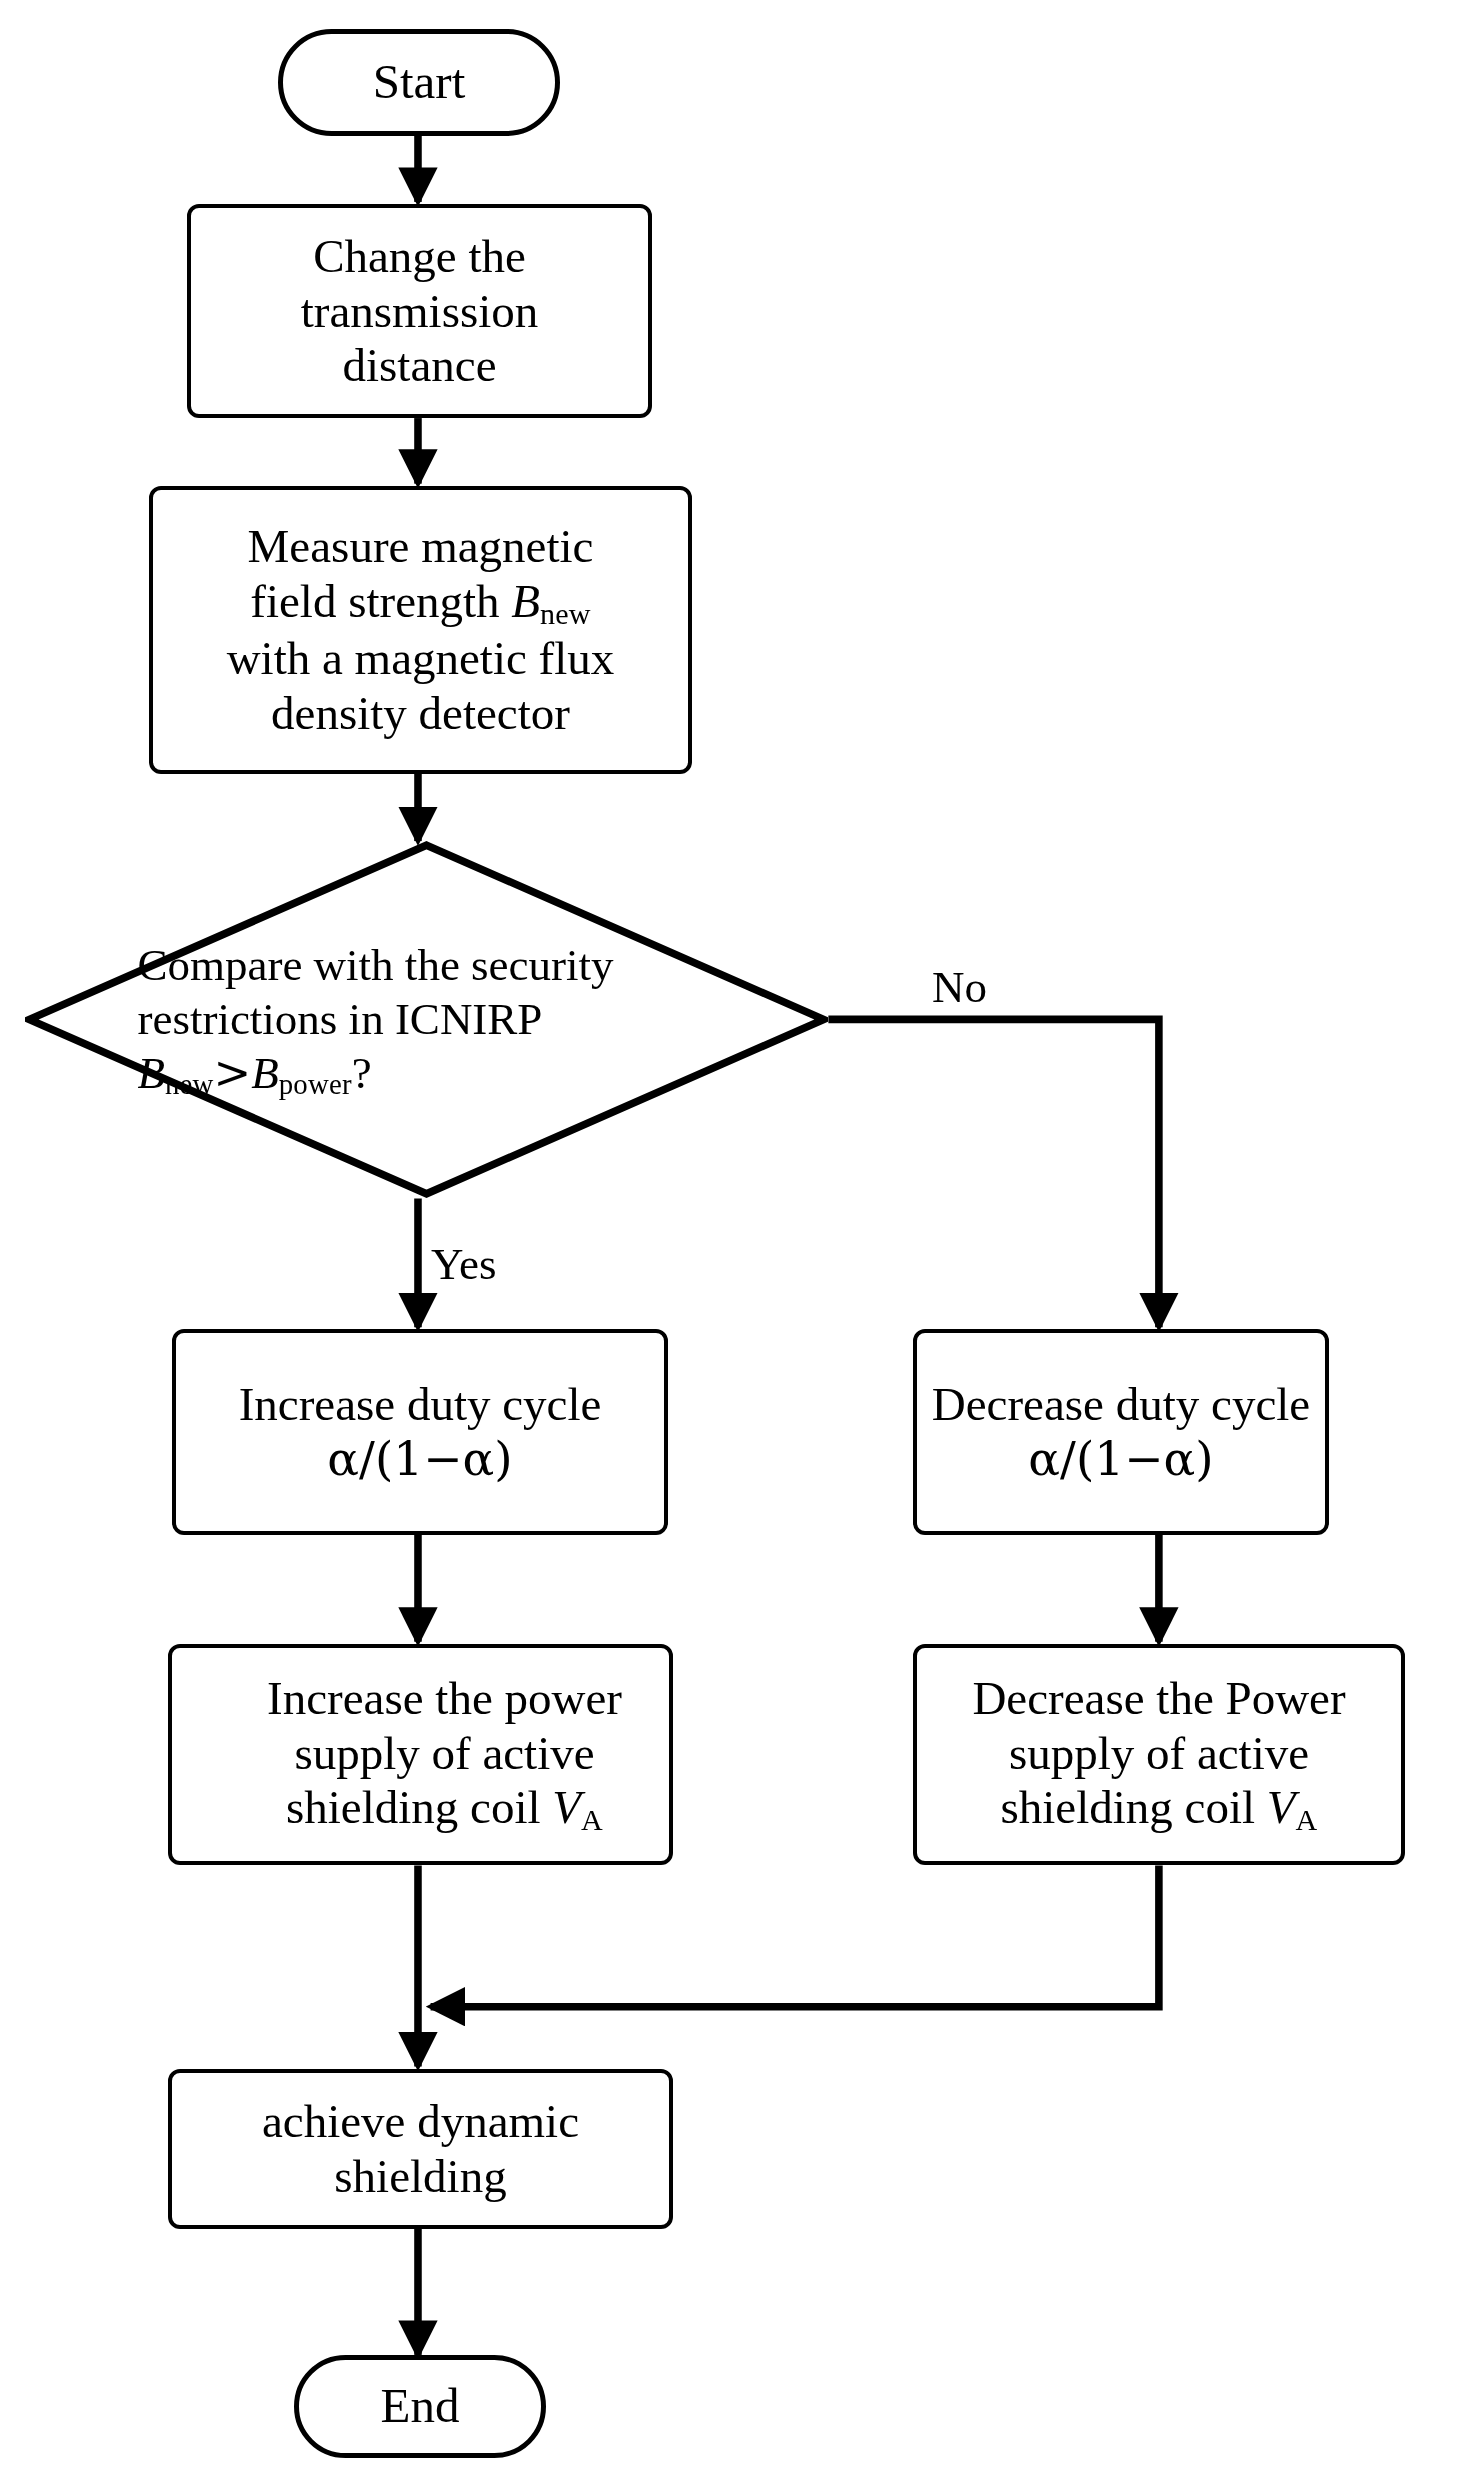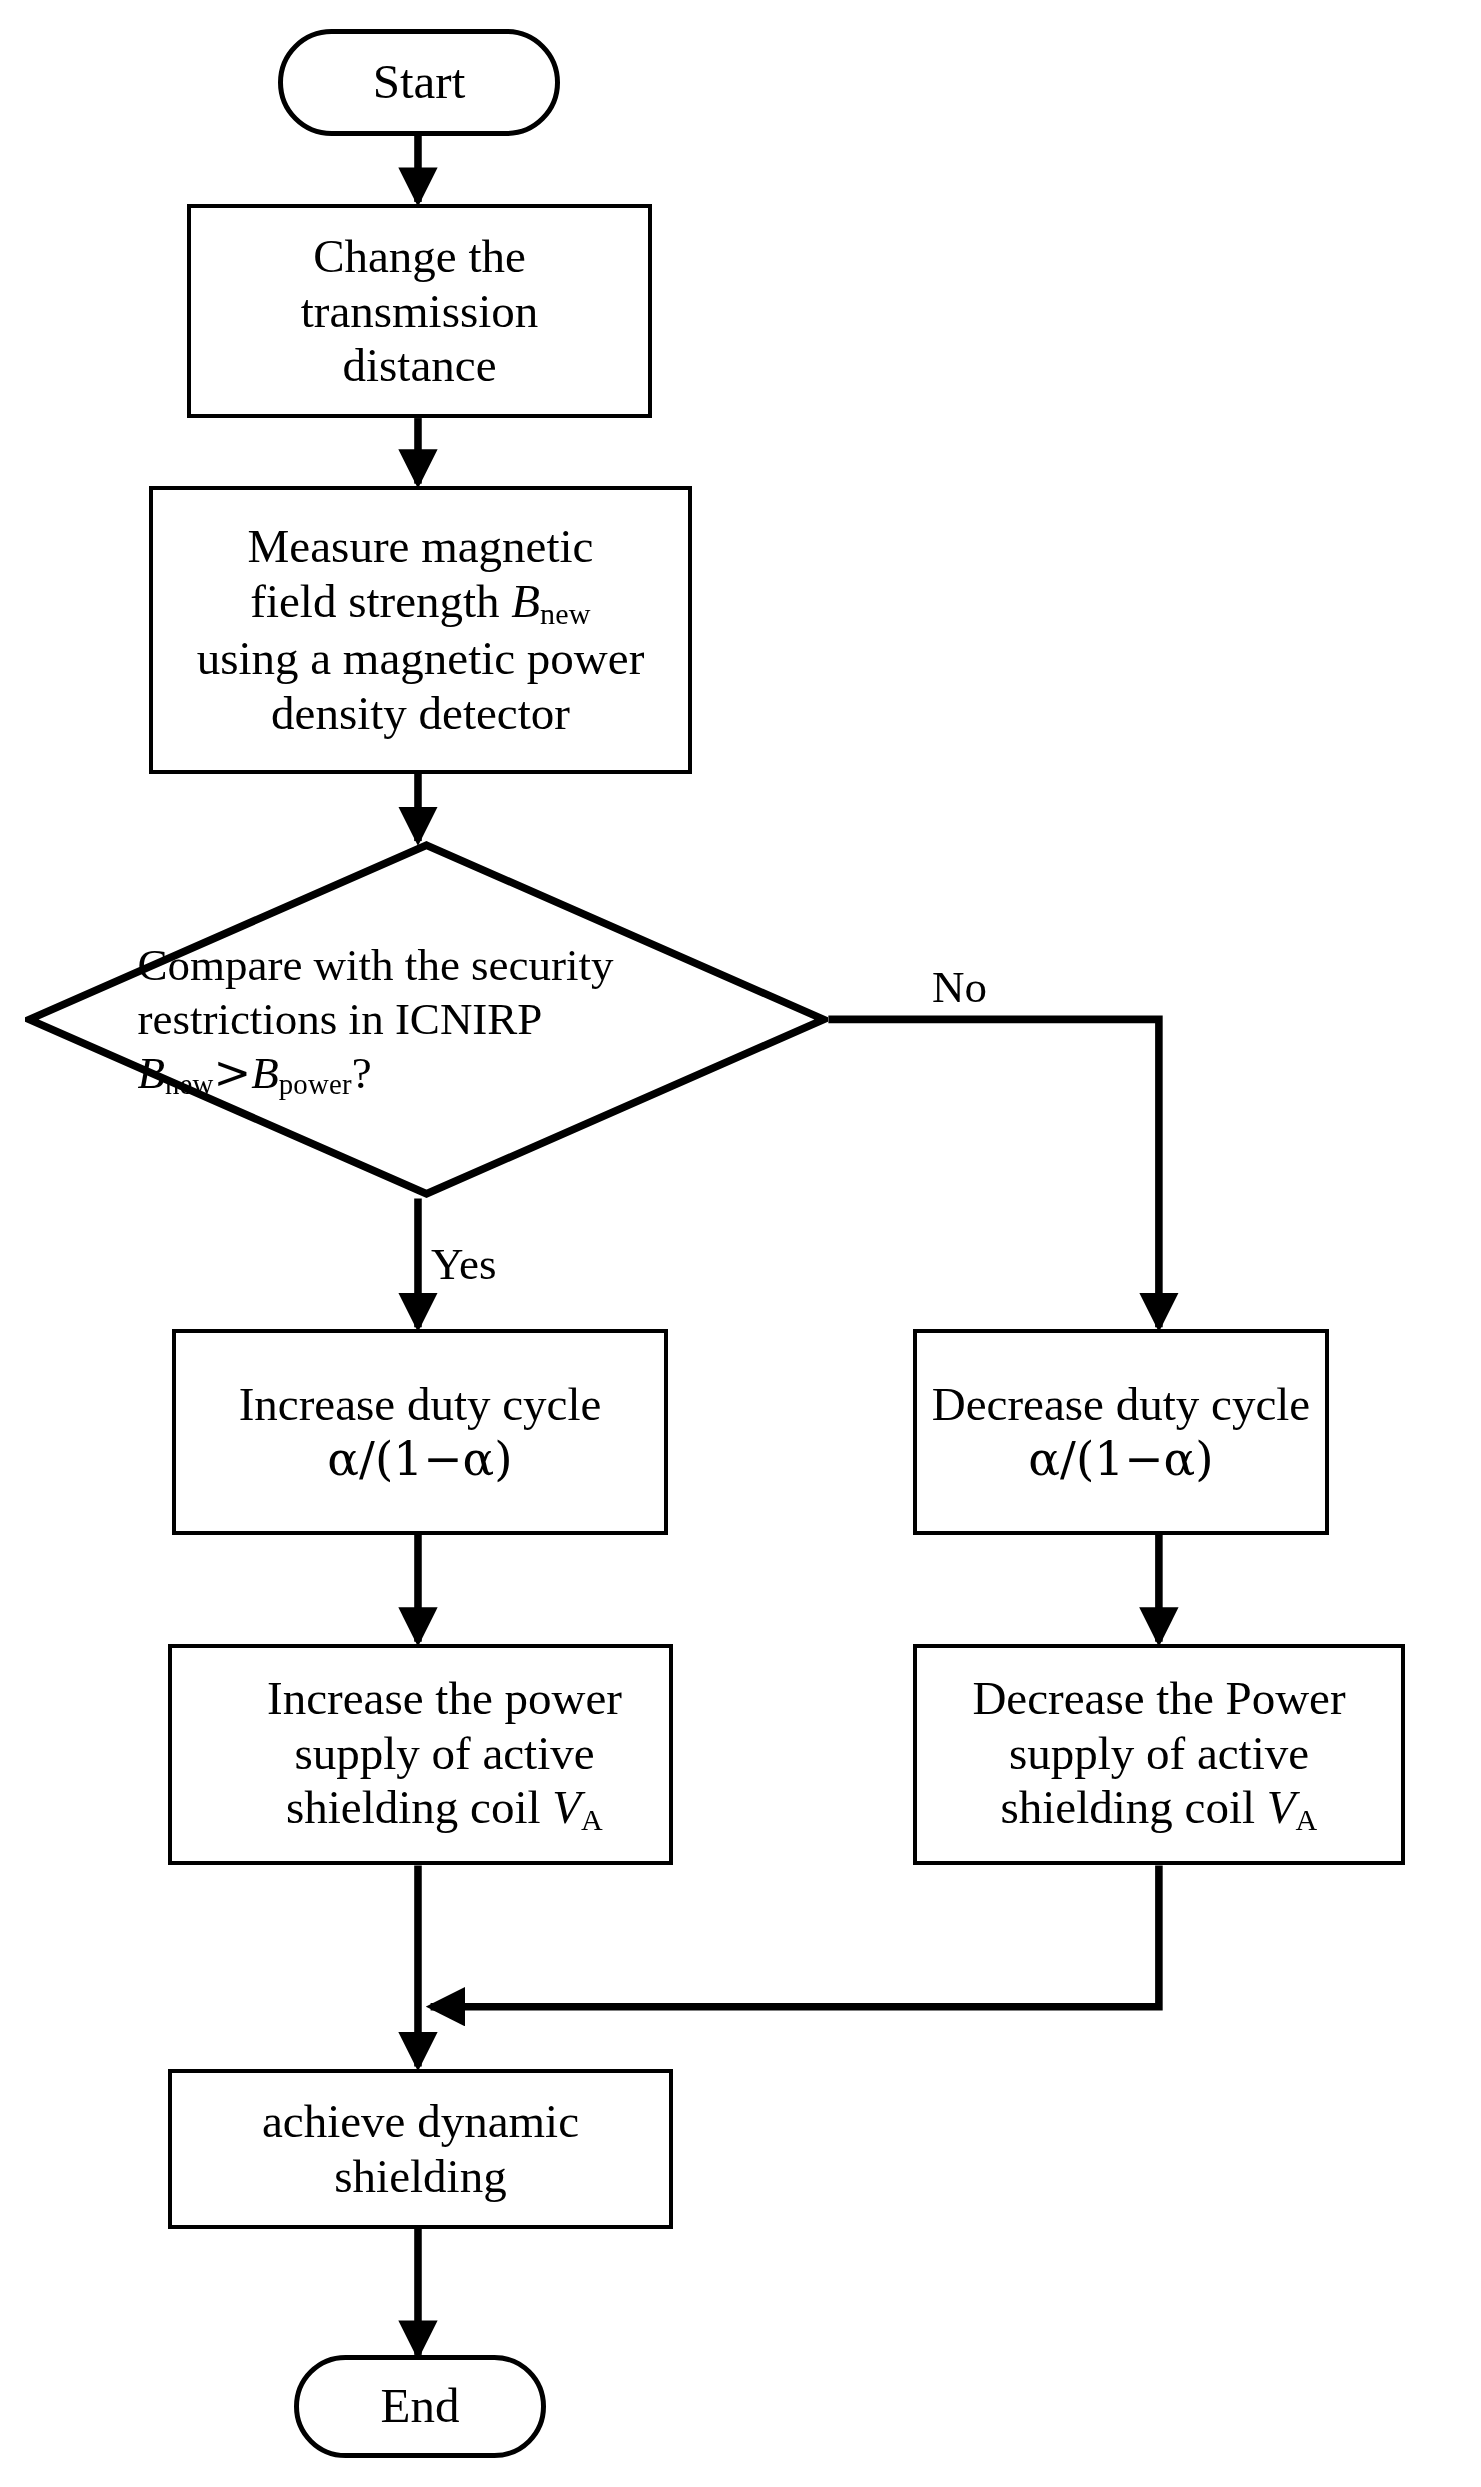--- a/index.html
+++ b/index.html
@@ -31,21 +31,21 @@
     position: absolute;
     box-sizing: border-box;
     display: flex;
     align-items: center;
     justify-content: center;
     text-align: center;
     background: #ffffff;
     border: 4.2px solid #000000;
     line-height: 1.16;
   }
-  .process { border-radius: 0; }
+  .process { border-radius: 12px; }
   .terminator { border-radius: 840px; border-width: 5.9px; }
   .node .txt {
     display: block;
     width: 100%;
     padding: 0 8.4px;
     box-sizing: border-box;
   }
   
   .decision-wrap {
     position: absolute;
@@ -121,21 +121,21 @@
       <span>Change the</span><br>
       <span>transmission</span><br>
       <span>distance</span>
     </span>
   </div>
 
   <div class="node process fs-body" style="left:149px; top:486px; width:543px; height:288px;">
     <span class="txt">
       <span>Measure magnetic</span><br>
       <span><span>field strength </span><var class="mi">B</var><sub class="up">new</sub></span><br>
-      <span>using a magnetic power</span><br>
+      <span>with a magnetic flux</span><br>
       <span>density detector</span>
     </span>
   </div>
 
   <div class="decision-wrap fs-dec" style="left:25px; top:841px; width:803px; height:357px;">
     <svg class="decision-shape" viewBox="0 0 955 425" preserveAspectRatio="none">
       <polygon points="477.5,5 950,212.5 477.5,420 5,212.5" fill="#ffffff" stroke="#000000" stroke-width="9"></polygon>
     </svg>
     <span class="txt">
       <span>Compare with the security</span><br>

